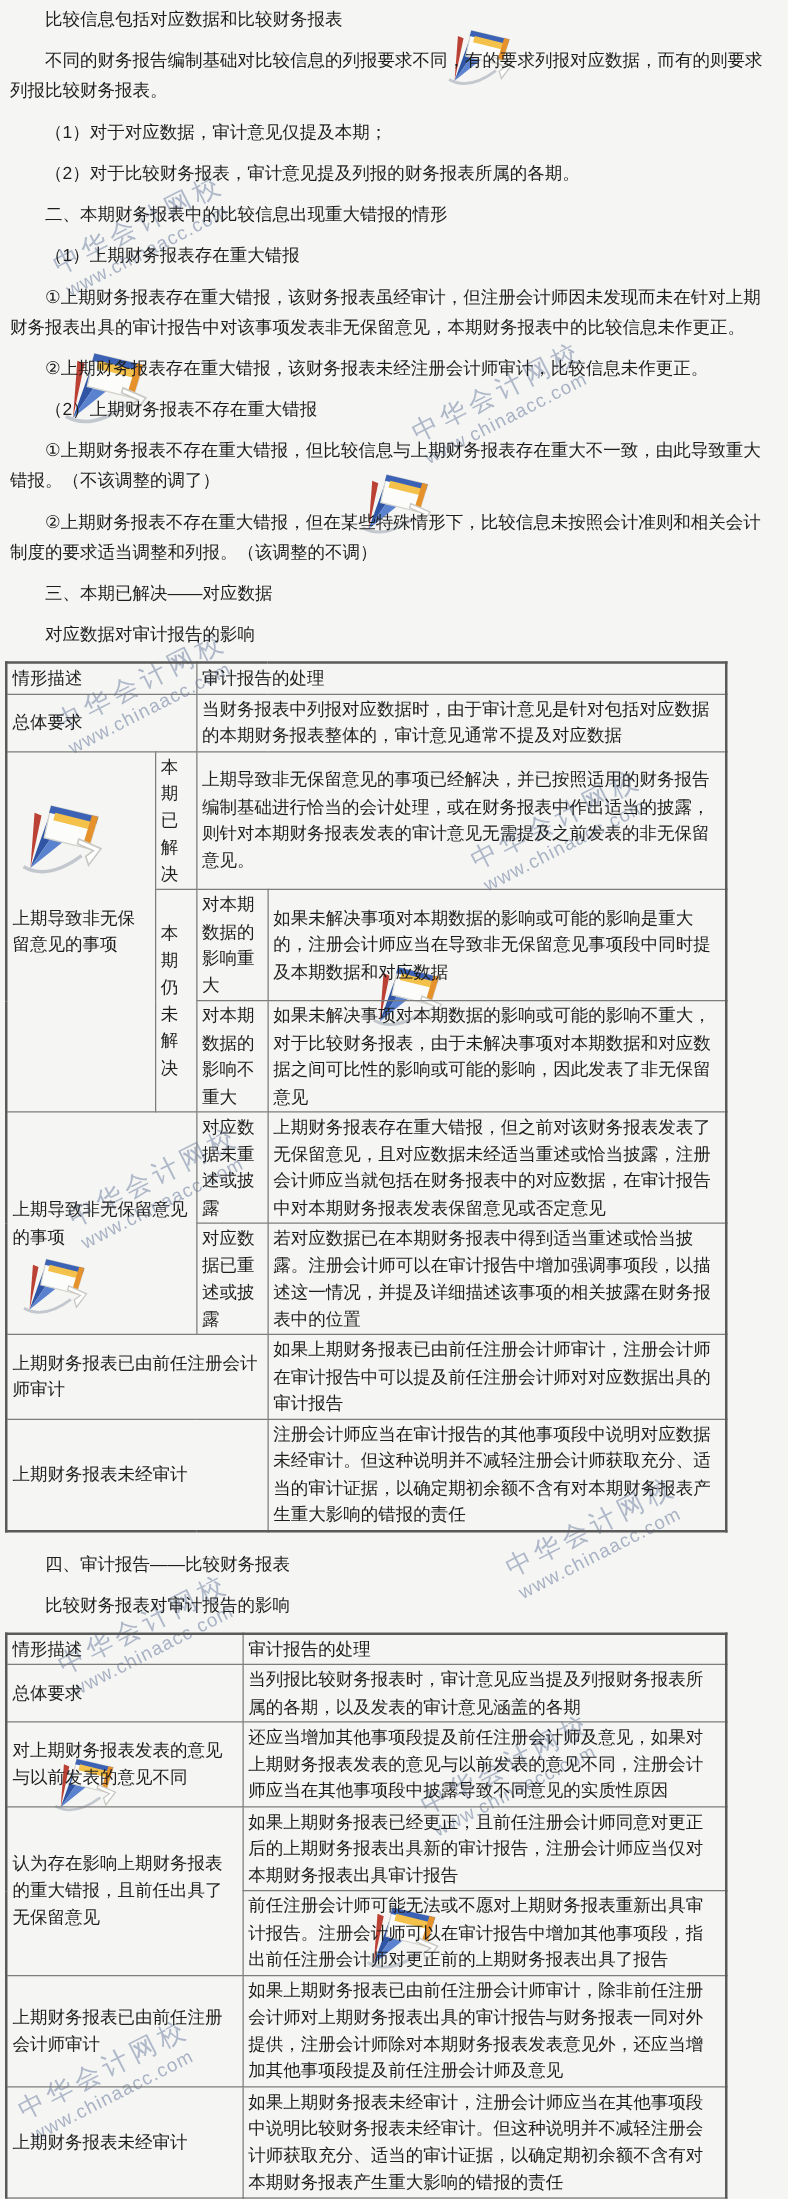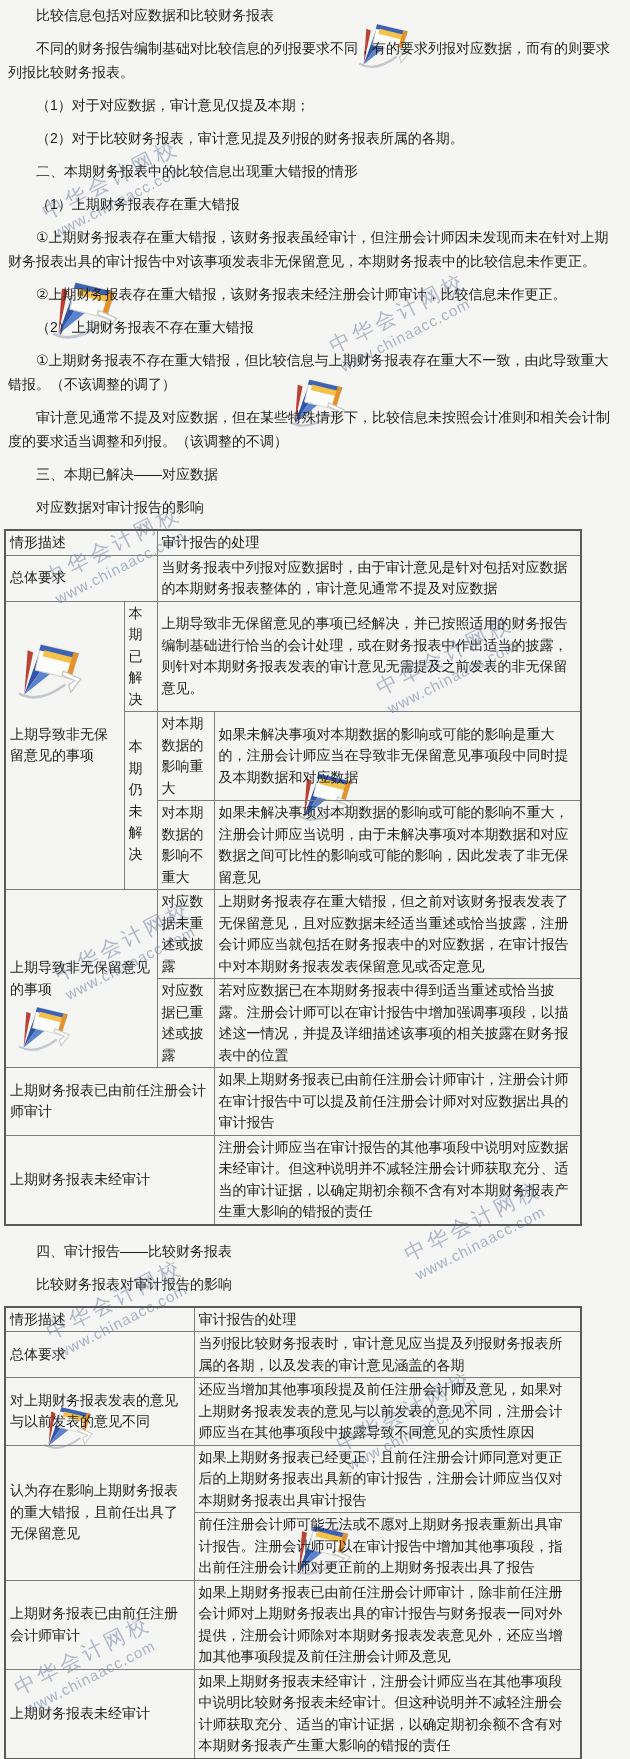--- a/index.html
+++ b/index.html
@@ -187,21 +187,21 @@
     <p>不同的财务报告编制基础对比较信息的列报要求不同，有的要求列报对应数据，而有的则要求列报比较财务报表。</p>
     <p>（1）对于对应数据，审计意见仅提及本期；</p>
     <p>（2）对于比较财务报表，审计意见提及列报的财务报表所属的各期。</p>
 
     <p>二、本期财务报表中的比较信息出现重大错报的情形</p>
     <p>（1）上期财务报表存在重大错报</p>
     <p>①上期财务报表存在重大错报，该财务报表虽经审计，但注册会计师因未发现而未在针对上期财务报表出具的审计报告中对该事项发表非无保留意见，本期财务报表中的比较信息未作更正。</p>
     <p>②上期财务报表存在重大错报，该财务报表未经注册会计师审计，比较信息未作更正。</p>
     <p>（2）上期财务报表不存在重大错报</p>
     <p>①上期财务报表不存在重大错报，但比较信息与上期财务报表存在重大不一致，由此导致重大错报。（不该调整的调了）</p>
-    <p>审计意见通常不提及对应数据，但在某些特殊情形下，比较信息未按照会计准则和相关会计制度的要求适当调整和列报。（该调整的不调）</p>
+    <p>②上期财务报表不存在重大错报，但在某些特殊情形下，比较信息未按照会计准则和相关会计制度的要求适当调整和列报。（该调整的不调）</p>
 
     <p>三、本期已解决——对应数据</p>
     <p>对应数据对审计报告的影响</p>
 
     <table>
       <colgroup>
         <col style="width:119px">
           <col style="width:33px">
           <col style="width:57px">
           <col>
@@ -220,21 +220,21 @@
         <td>本期已解决</td>
         <td colspan="2">上期导致非无保留意见的事项已经解决，并已按照适用的财务报告编制基础进行恰当的会计处理，或在财务报表中作出适当的披露，则针对本期财务报表发表的审计意见无需提及之前发表的非无保留意见。</td>
       </tr>
       <tr>
         <td rowspan="2">本期仍未解决</td>
         <td>对本期数据的影响重大</td>
         <td>如果未解决事项对本期数据的影响或可能的影响是重大的，注册会计师应当在导致非无保留意见事项段中同时提及本期数据和对应数据</td>
       </tr>
       <tr>
         <td>对本期数据的影响不重大</td>
-        <td>如果未解决事项对本期数据的影响或可能的影响不重大，注册会计师应当说明，由于未解决事项对本期数据和对应数据之间可比性的影响或可能的影响，因此发表了非无保留意见</td>
+        <td>如果未解决事项对本期数据的影响或可能的影响不重大，对于比较财务报表，由于未解决事项对本期数据和对应数据之间可比性的影响或可能的影响，因此发表了非无保留意见</td>
       </tr>
       <tr>
         <td colspan="2" rowspan="2">上期导致非无保留意见的事项</td>
         <td>对应数据未重述或披露</td>
         <td>上期财务报表存在重大错报，但之前对该财务报表发表了无保留意见，且对应数据未经适当重述或恰当披露，注册会计师应当就包括在财务报表中的对应数据，在审计报告中对本期财务报表发表保留意见或否定意见</td>
       </tr>
       <tr>
         <td>对应数据已重述或披露</td>
         <td>若对应数据已在本期财务报表中得到适当重述或恰当披露。注册会计师可以在审计报告中增加强调事项段，以描述这一情况，并提及详细描述该事项的相关披露在财务报表中的位置</td>
       </tr>

